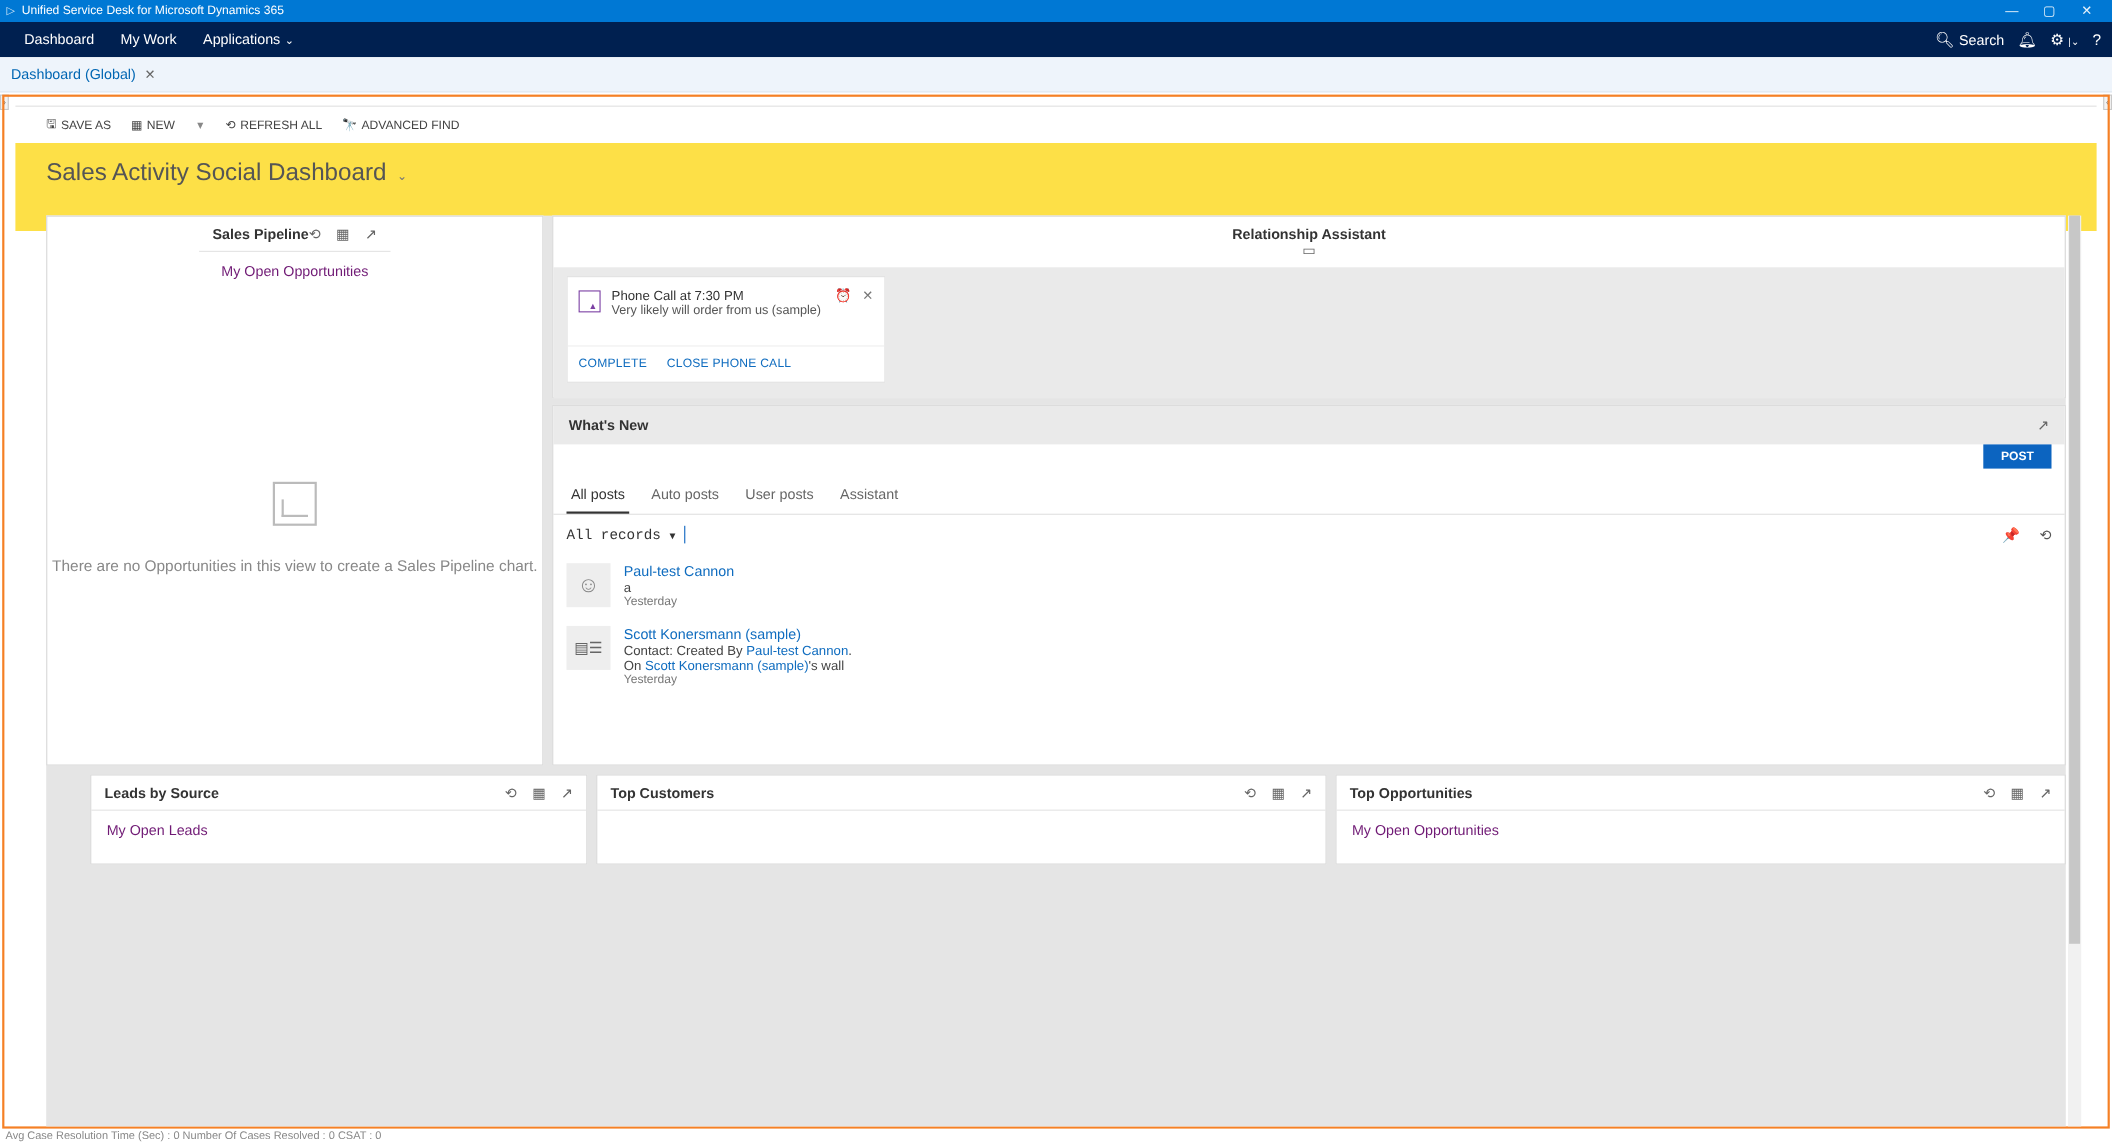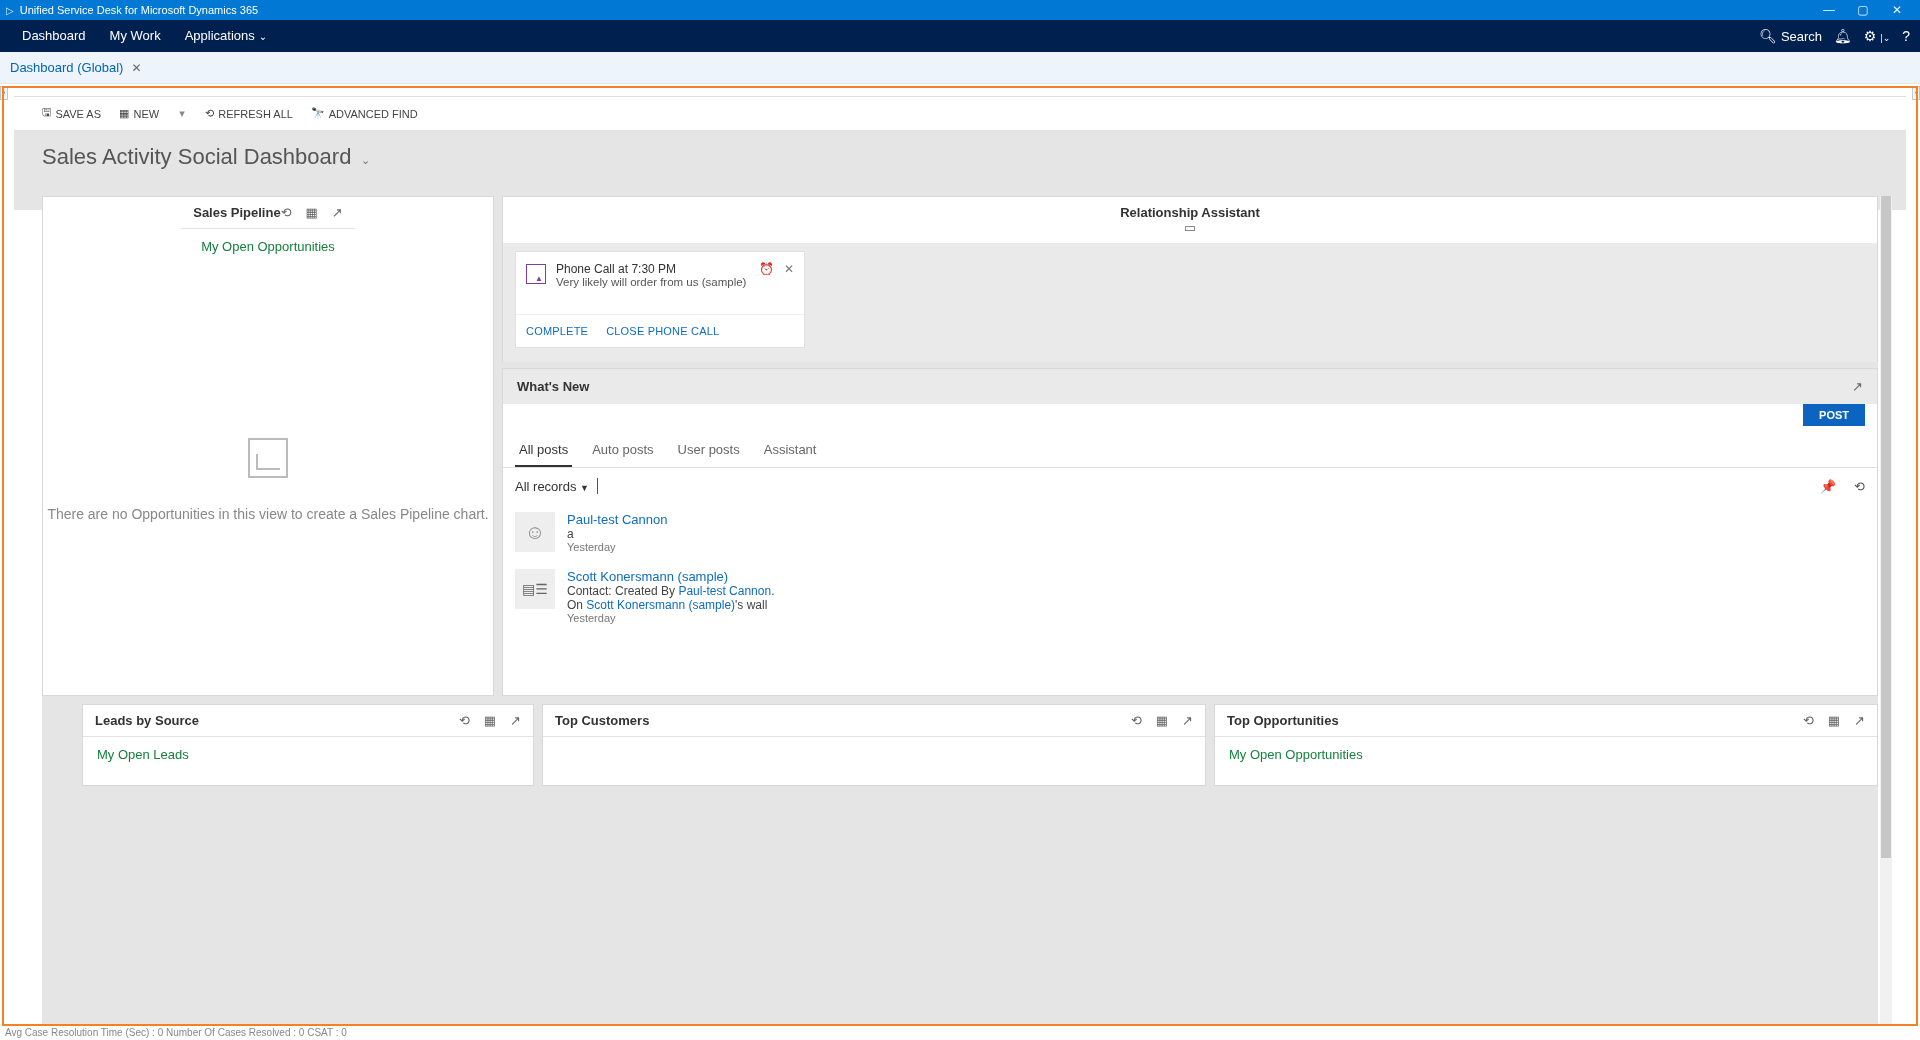--- a/index.html
+++ b/index.html
@@ -114,21 +114,21 @@
   gap: 18px;
   padding-left: 28px;
   font-size: 11px;
   color: #444;
 }
 .toolbar .tb-item { display: flex; align-items: center; gap: 4px; cursor: pointer;}
 .toolbar .tb-sep { width: 10px; text-align: center; color: #888; }
 
 
 .dash-title-bar {
-  background: #e5e5e5;
+  background: #fde047;
   padding: 14px 28px 40px 28px;
   color: #555;
 }
 .dash-title-bar h1 {
   font-weight: 300;
   font-size: 22px;
   display: inline-block;
 }
 .dash-title-bar .chev { font-size: 11px; margin-left: 6px; color: #777; }
 
@@ -168,21 +168,21 @@
 }
 .panel-header.no-border { border-bottom: none; flex-direction: column; }
 .panel-title {
   font-size: 13px;
   font-weight: 600;
   color: #333;
 }
 .panel-header .hspacer { flex: 1; }
 .panel-icons { display: flex; gap: 14px; color: #666; font-size: 13px; }
 .panel-icons span { cursor: pointer; }
-.panel-body { padding: 10px 14px; font-size: 13px; color: #15803d; }
+.panel-body { padding: 10px 14px; font-size: 13px; color: #701a75; }
 
 
 .sp-panel { width: 452px; align-items: center; }
 .sp-empty {
   flex: 1;
   display: flex;
   flex-direction: column;
   align-items: center;
   justify-content: center;
   color: #888;
@@ -290,21 +290,21 @@
   color: #333;
   border-bottom: 2px solid #333;
   font-weight: 500;
 }
 
 .wn-filter-row {
   padding: 10px 12px 6px 12px;
   display: flex; align-items: center;
   font-size: 13px;
 }
-.wn-filter-row .drop { cursor: pointer; }
+.wn-filter-row .drop { cursor: pointer; font-family: Liberation Mono, monospace; }
 .wn-filter-row .cursor-bar { width:1px; height:16px; background:#0c64c0; margin-left:8px; }
 .wn-filter-row .hspacer { flex:1; }
 .wn-filter-row .ficons { display:flex; gap:18px; color:#555; }
 
 
 .posts-wrap {
   position: relative;
   overflow-y: scroll;
   height: 148px;
   padding: 4px 12px;

